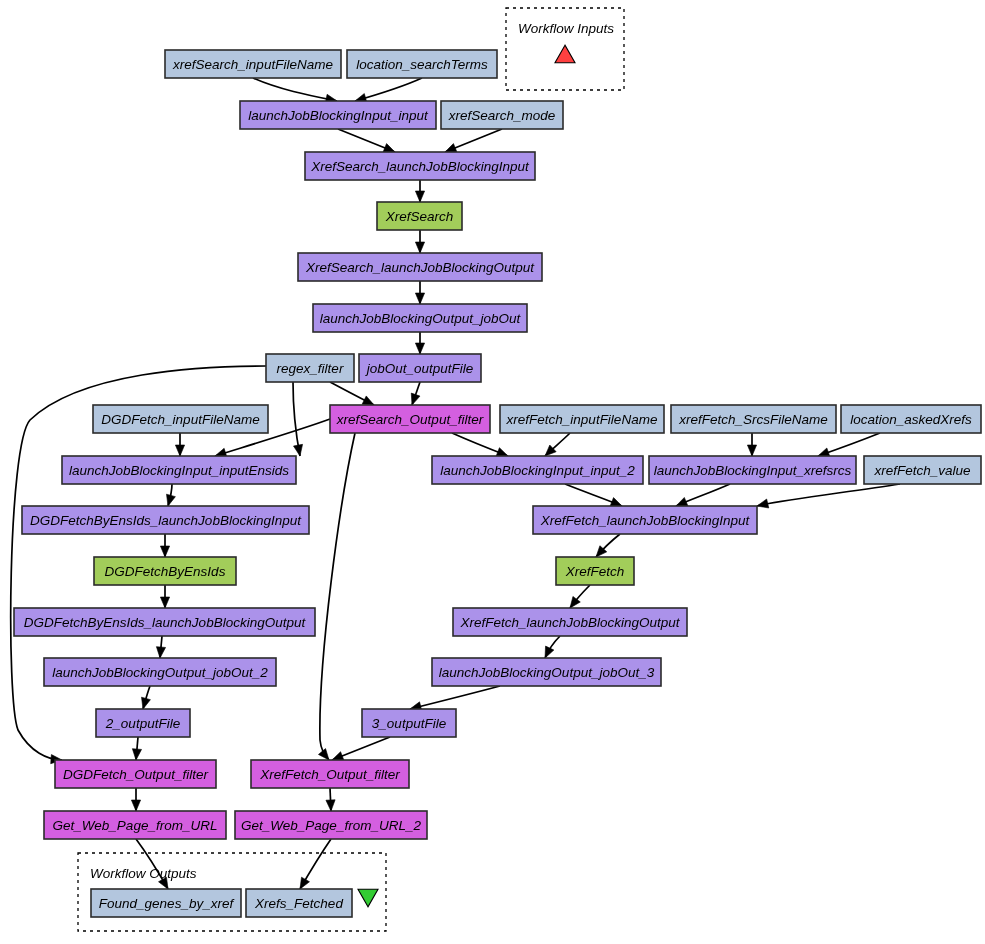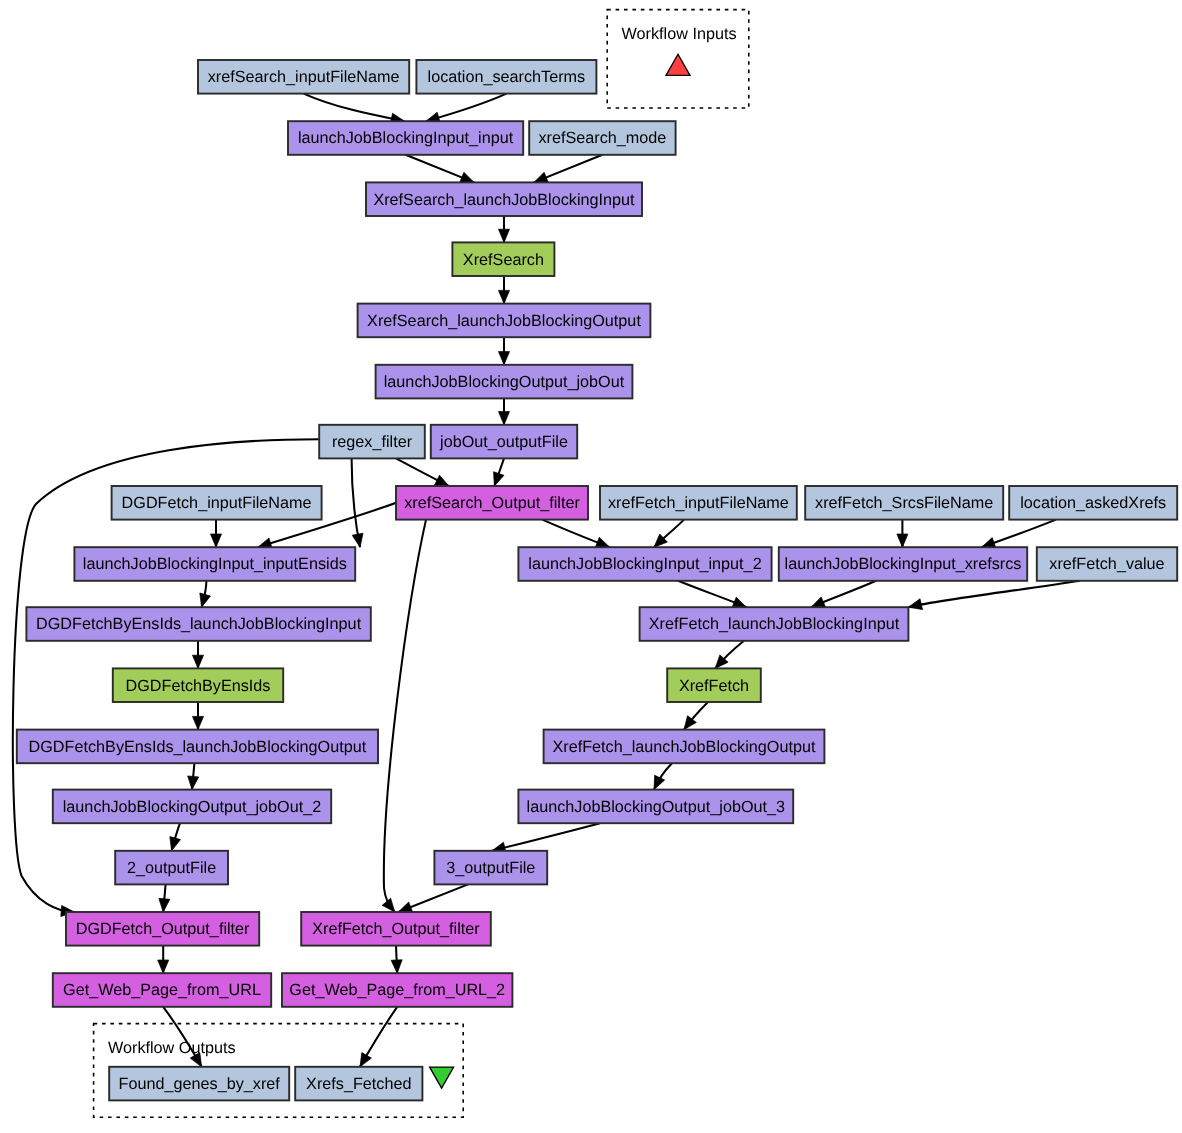--- a/index.html
+++ b/index.html
@@ -10,20 +10,21 @@
   body {
     width: 985px;
     height: 944px;
     font-family: "Liberation Sans", sans-serif;
     overflow: hidden;
   }
   #canvas {
     position: relative;
     width: 871px;
     height: 944px;
+    font-style: italic;
   }
   svg#graph {
     position: absolute;
     left: 0;
     top: 0;
     width: 985px;
     height: 944px;
   }
   .node-box {
     stroke: #2b2b2b;

